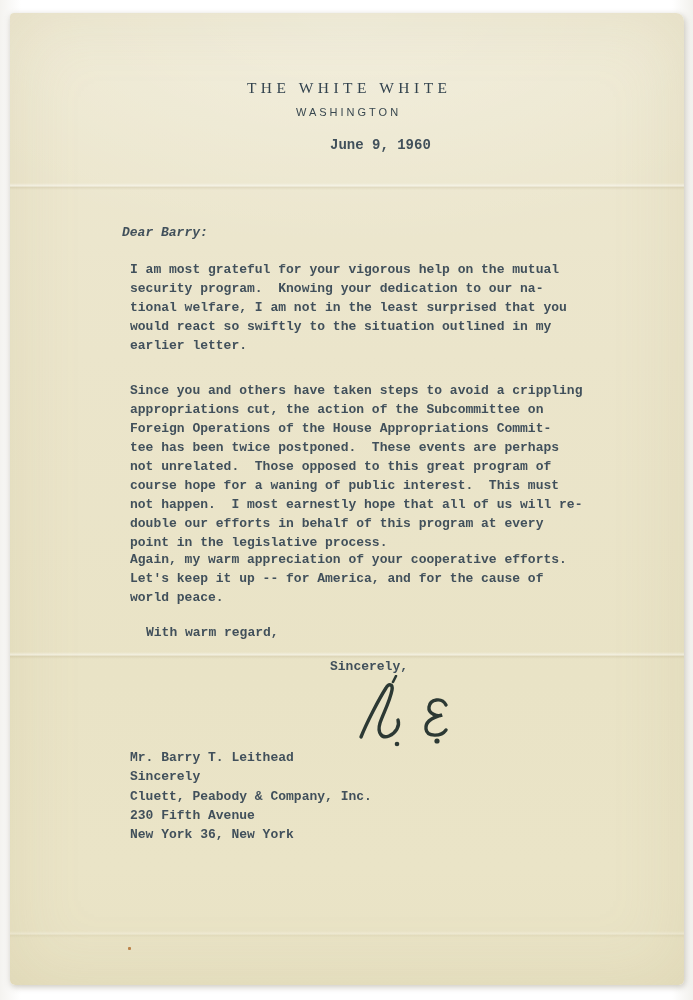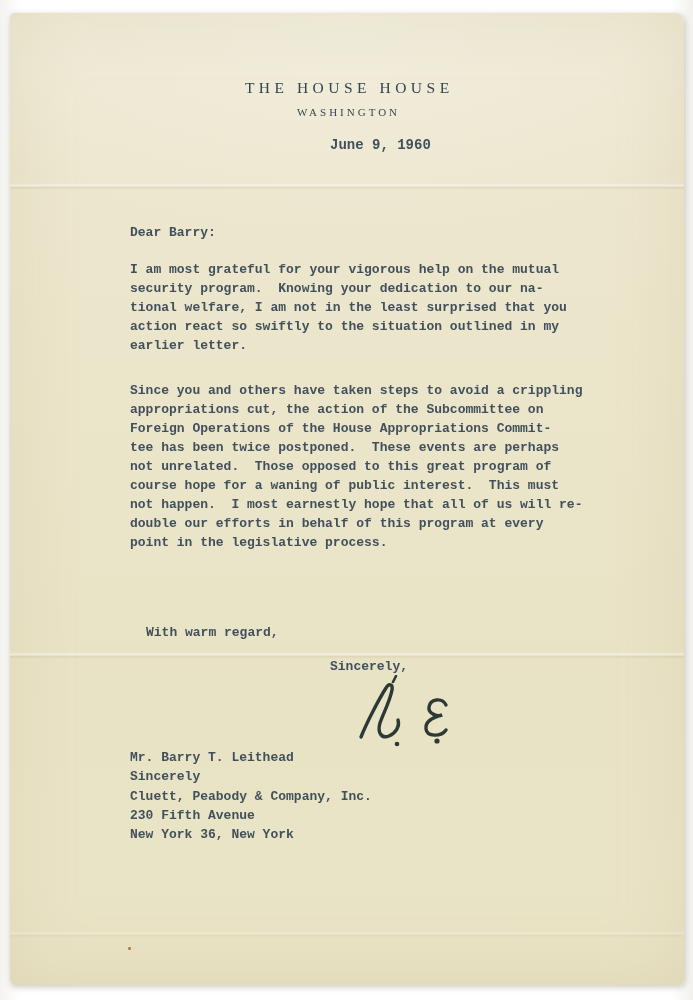--- a/index.html
+++ b/index.html
@@ -57,42 +57,42 @@
     letter-spacing: 4.5px;
     text-indent: 4.5px;
     color: #33434e;
   }
   .lh-sub {
     position: absolute;
     top: 93px;
     left: 0;
     width: 100%;
     text-align: center;
-    font-family: Liberation Serif, serif;
+    font-family: Liberation Sans, sans-serif;
     font-size: 11px;
     letter-spacing: 3px;
     text-indent: 3px;
     color: #38474f;
   }
   .type {
     position: absolute;
     font-family: "Liberation Mono", monospace;
     font-size: 13px;
     line-height: 19px;
     font-weight: bold;
     color: #41505b;
     white-space: pre-wrap;
     width: 500px;
   }
   .date-line {
     top: 123px;
     left: 320px;
     font-size: 14px;
   }
-  .salutation   { top: 210px; left: 120px; }
+  .salutation   { top: 210px; left: 112px; font-style: italic; }
   .para-1       { top: 247px; left: 120px; }
   .para-2       { top: 368px; left: 120px; }
   .para-3       { top: 537px; left: 120px; }
   .closing-line { top: 610px; left: 136px; }
   .signoff-line { top: 644px; left: 320px; }
 
   .signature {
     position: absolute;
     top: 662px;
     left: 344px;
@@ -128,43 +128,46 @@
 </head>
 <body>
 
 <div class="scan">
   <div class="paper">
 
     <div class="crease crease-top"></div>
     <div class="crease crease-bottom"></div>
     <div class="crease crease-lower"></div>
 
-    <div class="lh-title">THE HOUSE HOUSE</div>
+    <div class="lh-title">THE WHITE WHITE</div>
     <div class="lh-sub">WASHINGTON</div>
 
     <div class="type date-line">June 9, 1960</div>
 
     <div class="type salutation">Dear Barry:</div>
 
     <div class="type para-1">I am most grateful for your vigorous help on the mutual
 security program.  Knowing your dedication to our na-
 tional welfare, I am not in the least surprised that you
-action react so swiftly to the situation outlined in my
+would react so swiftly to the situation outlined in my
 earlier letter.</div>
 
     <div class="type para-2">Since you and others have taken steps to avoid a crippling
 appropriations cut, the action of the Subcommittee on
 Foreign Operations of the House Appropriations Commit-
 tee has been twice postponed.  These events are perhaps
 not unrelated.  Those opposed to this great program of
 course hope for a waning of public interest.  This must
 not happen.  I most earnestly hope that all of us will re-
 double our efforts in behalf of this program at every
 point in the legislative process.</div>
 
+    <div class="type para-3">Again, my warm appreciation of your cooperative efforts.
+Let's keep it up -- for America, and for the cause of
+world peace.</div>
 
     <div class="type closing-line">With warm regard,</div>
 
     <div class="type signoff-line">Sincerely,</div>
 
     <svg class="signature" viewBox="0 0 102 76" fill="none" aria-label="D.E.">
 
       <path d="M 39,7 L 42,1" stroke-width="2.6" stroke-linecap="round"></path>
 
       <path d="M 7,62 C 13,47 25,24 32,13

